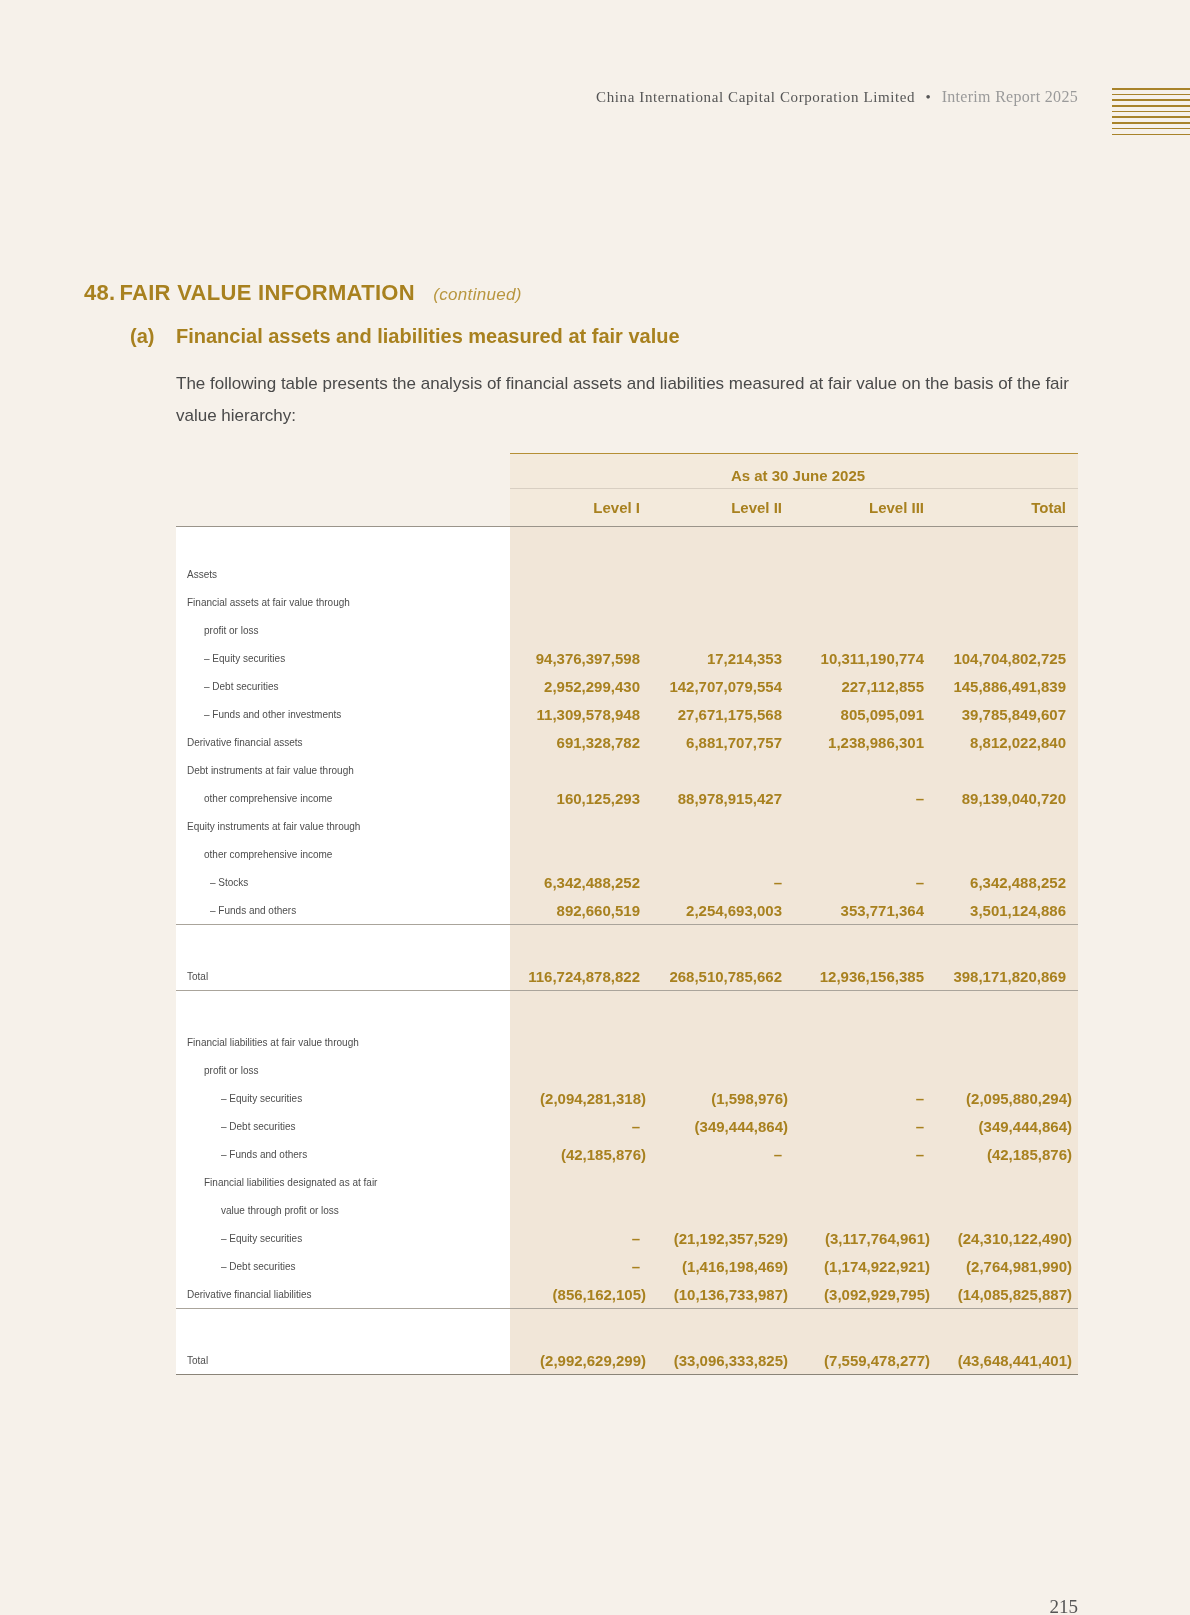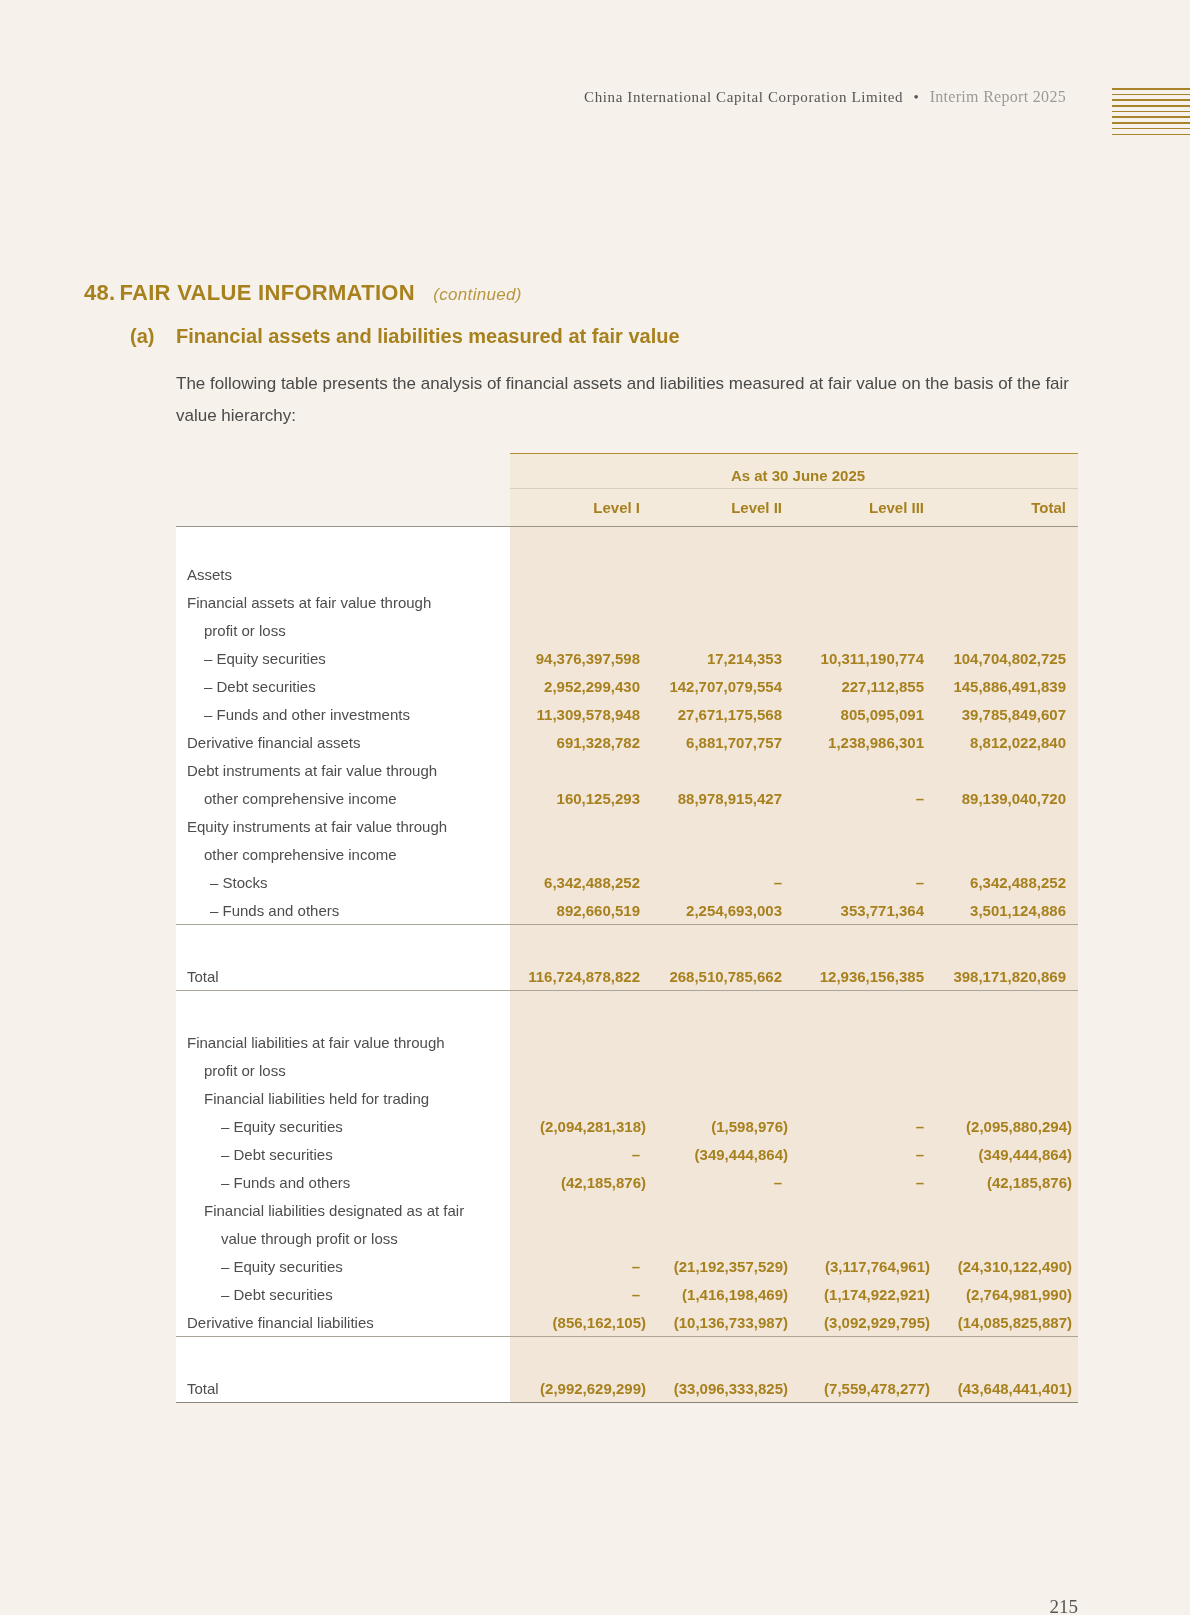--- a/index.html
+++ b/index.html
@@ -7,21 +7,21 @@
   body {
     background: #f6f1ea;
     position: relative;
     font-family: "Liberation Sans", "DejaVu Sans", sans-serif;
     color: #4a4a4a;
     overflow: hidden;
   }
   .running-head {
     position: absolute;
     top: 88px;
-    right: 124px;
+    right: 112px;
     font-family: "Liberation Serif", "DejaVu Serif", serif;
     font-size: 15px;
     letter-spacing: 0.6px;
     color: #555;
     white-space: nowrap;
   }
   .running-head .company { color: #555; }
   .running-head .bullet { color: #555; margin: 0 6px; }
   .running-head .report { color: #9a9a9a; letter-spacing: 0.3px; font-size: 16px; }
   .deco-lines {
@@ -107,21 +107,21 @@
     height: 38px;
     text-align: right;
     font-size: 15px;
     font-weight: bold;
     color: #a8811f;
     vertical-align: middle;
     padding-right: 12px;
   }
   tr.hdr2 th { border-bottom: 1px solid #9a948a; }
   td.lbl {
-    font-size: 15px;
+    font-size: 10px;
     color: #4d4d4d;
     padding-left: 11px;
     height: 28px;
     vertical-align: middle;
     white-space: nowrap;
   }
   td.num {
     font-size: 15px;
     font-weight: bold;
     color: #a8811f;
@@ -323,27 +323,20 @@
         <td class="num neg body-shade"></td>
       </tr>
       <tr>
         <td class="lbl label-bg ind1">profit or loss</td>
         <td class="num neg body-shade"></td>
         <td class="num neg body-shade"></td>
         <td class="num neg body-shade"></td>
         <td class="num neg body-shade"></td>
       </tr>
       <tr>
-        <td class="lbl label-bg ind1">Financial liabilities held for trading</td>
-        <td class="num neg body-shade"></td>
-        <td class="num neg body-shade"></td>
-        <td class="num neg body-shade"></td>
-        <td class="num neg body-shade"></td>
-      </tr>
-      <tr>
         <td class="lbl label-bg ind3">– Equity securities</td>
         <td class="num neg body-shade">(2,094,281,318)</td>
         <td class="num neg body-shade">(1,598,976)</td>
         <td class="num body-shade">–</td>
         <td class="num neg body-shade">(2,095,880,294)</td>
       </tr>
       <tr>
         <td class="lbl label-bg ind3">– Debt securities</td>
         <td class="num body-shade">–</td>
         <td class="num neg body-shade">(349,444,864)</td>

